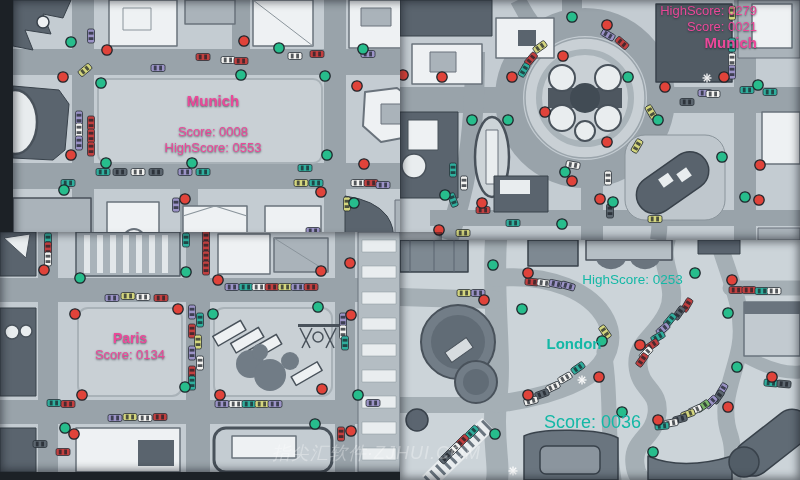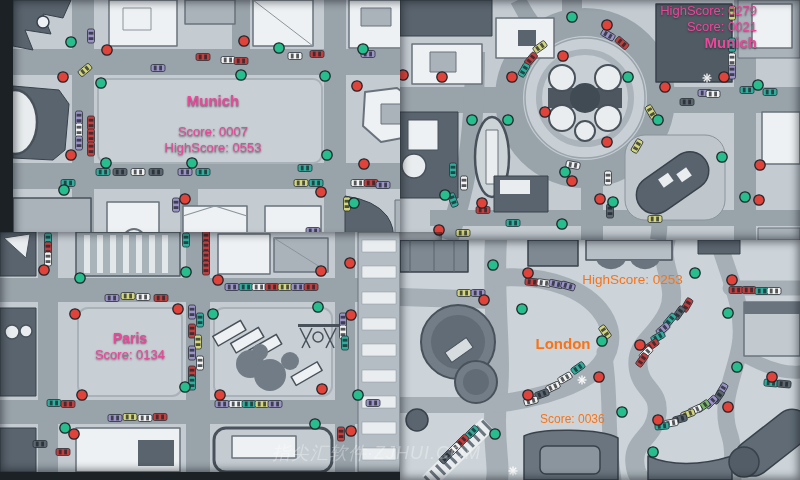--- a/index.html
+++ b/index.html
@@ -12,24 +12,24 @@
   #q-munich{left:13px;top:0;}   #q-berlin{left:400px;top:0;}
   #q-paris{left:0;top:232px;padding-left:42px;}#q-london{left:400px;top:240px;}
   .hud{position:absolute;color:#ec4899;text-shadow:0 1px 2px rgba(35,42,52,.75);line-height:1.2;}
   .hud .city{font-weight:bold;font-size:15px;}
   .hud .score-line{font-size:13px;}
   .hud-munich{left:86px;top:92px;width:228px;text-align:center;}
   .hud-munich .city{margin-bottom:14px;}
   .hud-berlin{right:43px;top:3px;text-align:right;}
   .hud-paris{left:78px;top:98px;width:104px;text-align:center;}
   .hud-paris .city{font-size:14px;}
-  .hud-dark{color:#f97316;text-shadow:none;}
+  .hud-dark{color:#14b8a6;text-shadow:none;}
   .london-high{left:145px;top:32px;width:175px;text-align:center;font-size:13.5px;}
-  .london-city{left:113px;top:95px;width:100px;text-align:center;font-size:15px;font-weight:bold;}
-  .london-score{left:140px;top:172px;width:110px;text-align:left;font-size:12px;}
+  .london-city{left:124px;top:95px;width:100px;text-align:center;font-size:15px;font-weight:bold;}
+  .london-score{left:131px;top:172px;width:110px;text-align:right;font-size:18px;}
   .watermark{position:absolute;left:272px;top:441px;white-space:nowrap;
              font-size:18px;letter-spacing:1px;color:rgba(255,255,255,.32);pointer-events:none;font-style:italic;}
 </style>
 </head>
 <body>
 
 <div class="screen">
 
   <div class="quad" id="q-munich">
     <svg width="400" height="240" viewBox="0 0 400 240">
@@ -246,21 +246,21 @@
           <circle cx="351" cy="164" r="5.2" fill="#e0433a" stroke="#1f262c" stroke-width="1.3"></circle>
           <circle cx="308" cy="192" r="5.2" fill="#e0433a" stroke="#1f262c" stroke-width="1.3"></circle>
           <circle cx="172" cy="199" r="5.2" fill="#e0433a" stroke="#1f262c" stroke-width="1.3"></circle>
           <circle cx="51" cy="190" r="5.2" fill="#27bd8c" stroke="#1f262c" stroke-width="1.3"></circle>
           <circle cx="341" cy="203" r="5.2" fill="#27bd8c" stroke="#1f262c" stroke-width="1.3"></circle>
         </g>
       <g></g>
     </svg>
     <div class="hud hud-munich">
       <div class="city">Munich</div>
-      <div class="score-line">Score: 0007</div>
+      <div class="score-line">Score: 0008</div>
       <div class="score-line">HighScore: 0553</div>
     </div>
     <div class="vignette"></div>
   </div>
 
   <div class="quad" id="q-berlin">
     <svg width="400" height="240" viewBox="0 0 400 240">
       <rect x="0" y="0" width="400" height="240" fill="#c4ccd2"></rect>
       <g stroke="#99a3aa" fill="none">
         <circle cx="185" cy="98" r="76" stroke-width="28"></circle>

